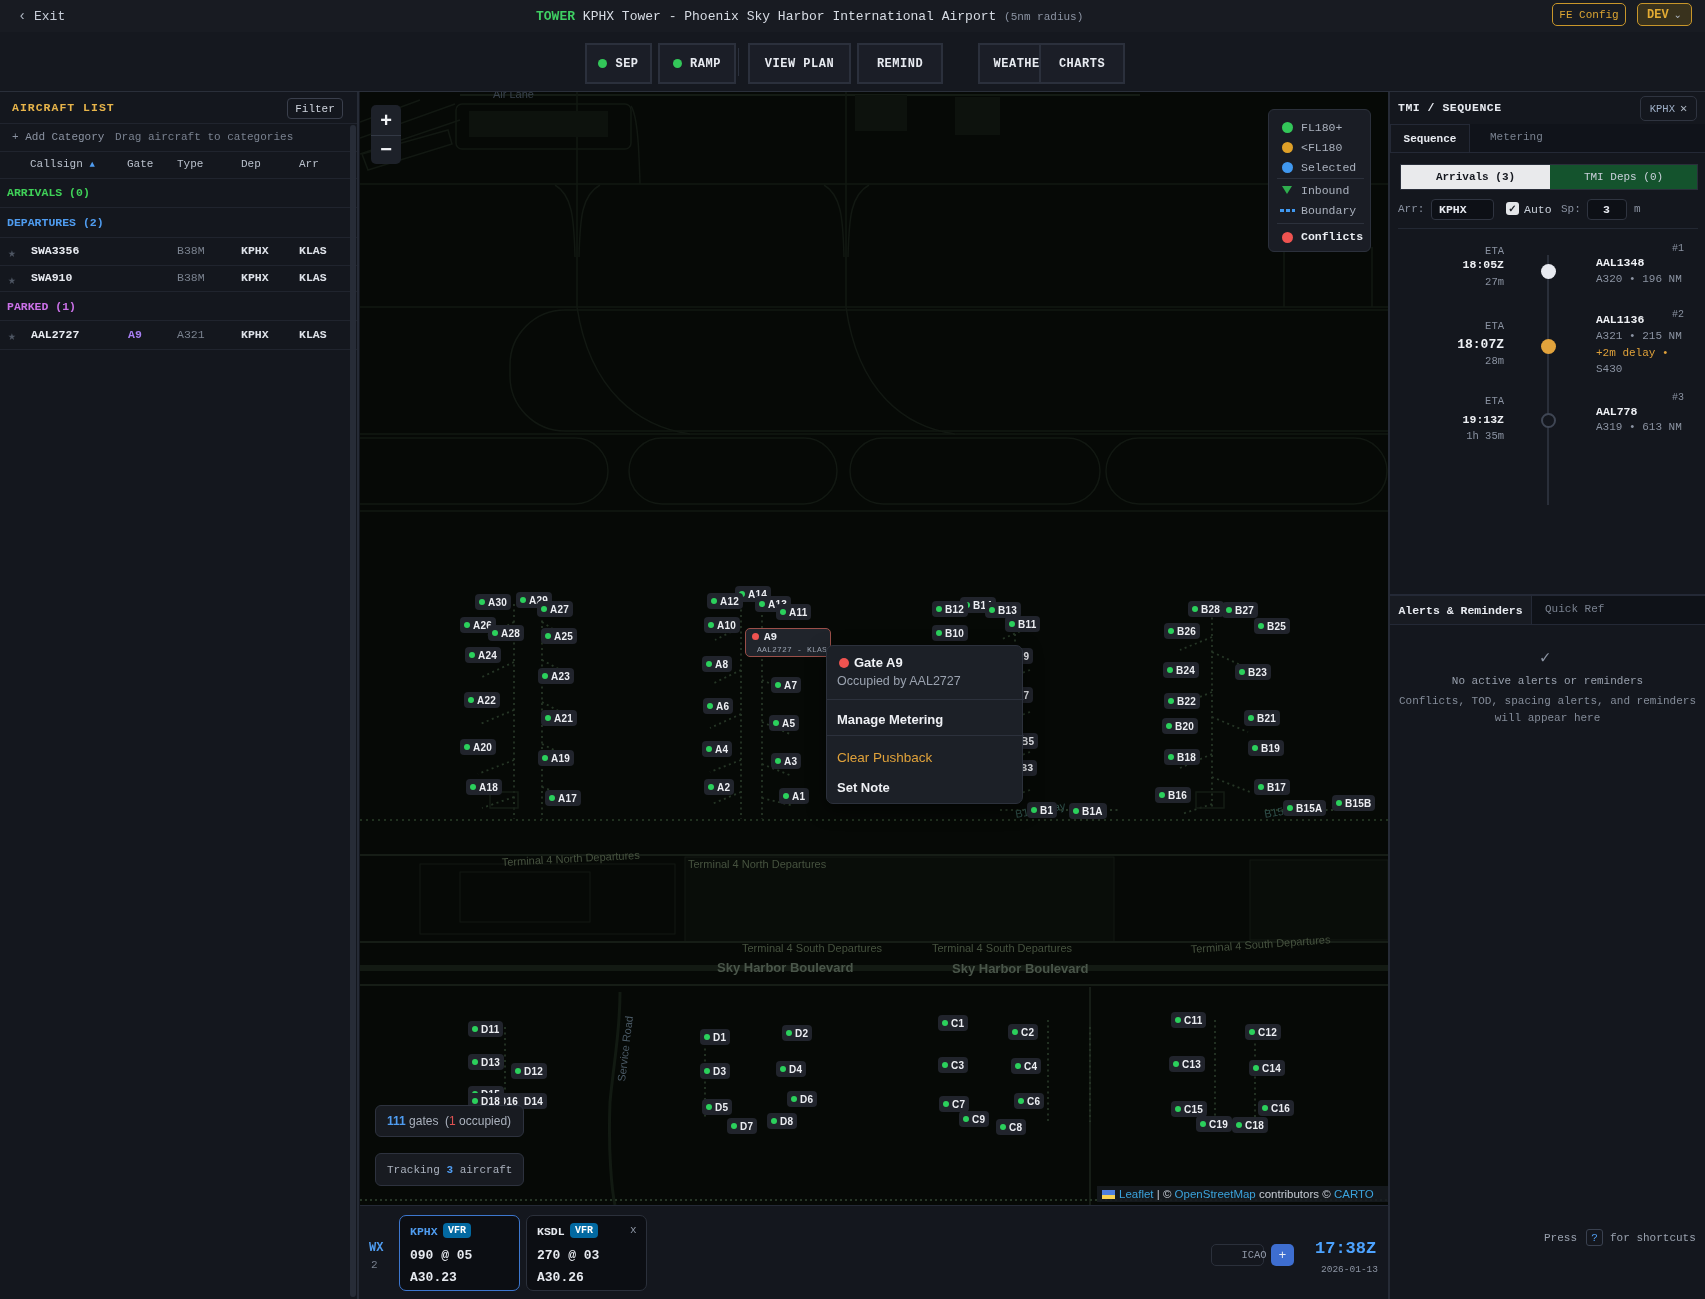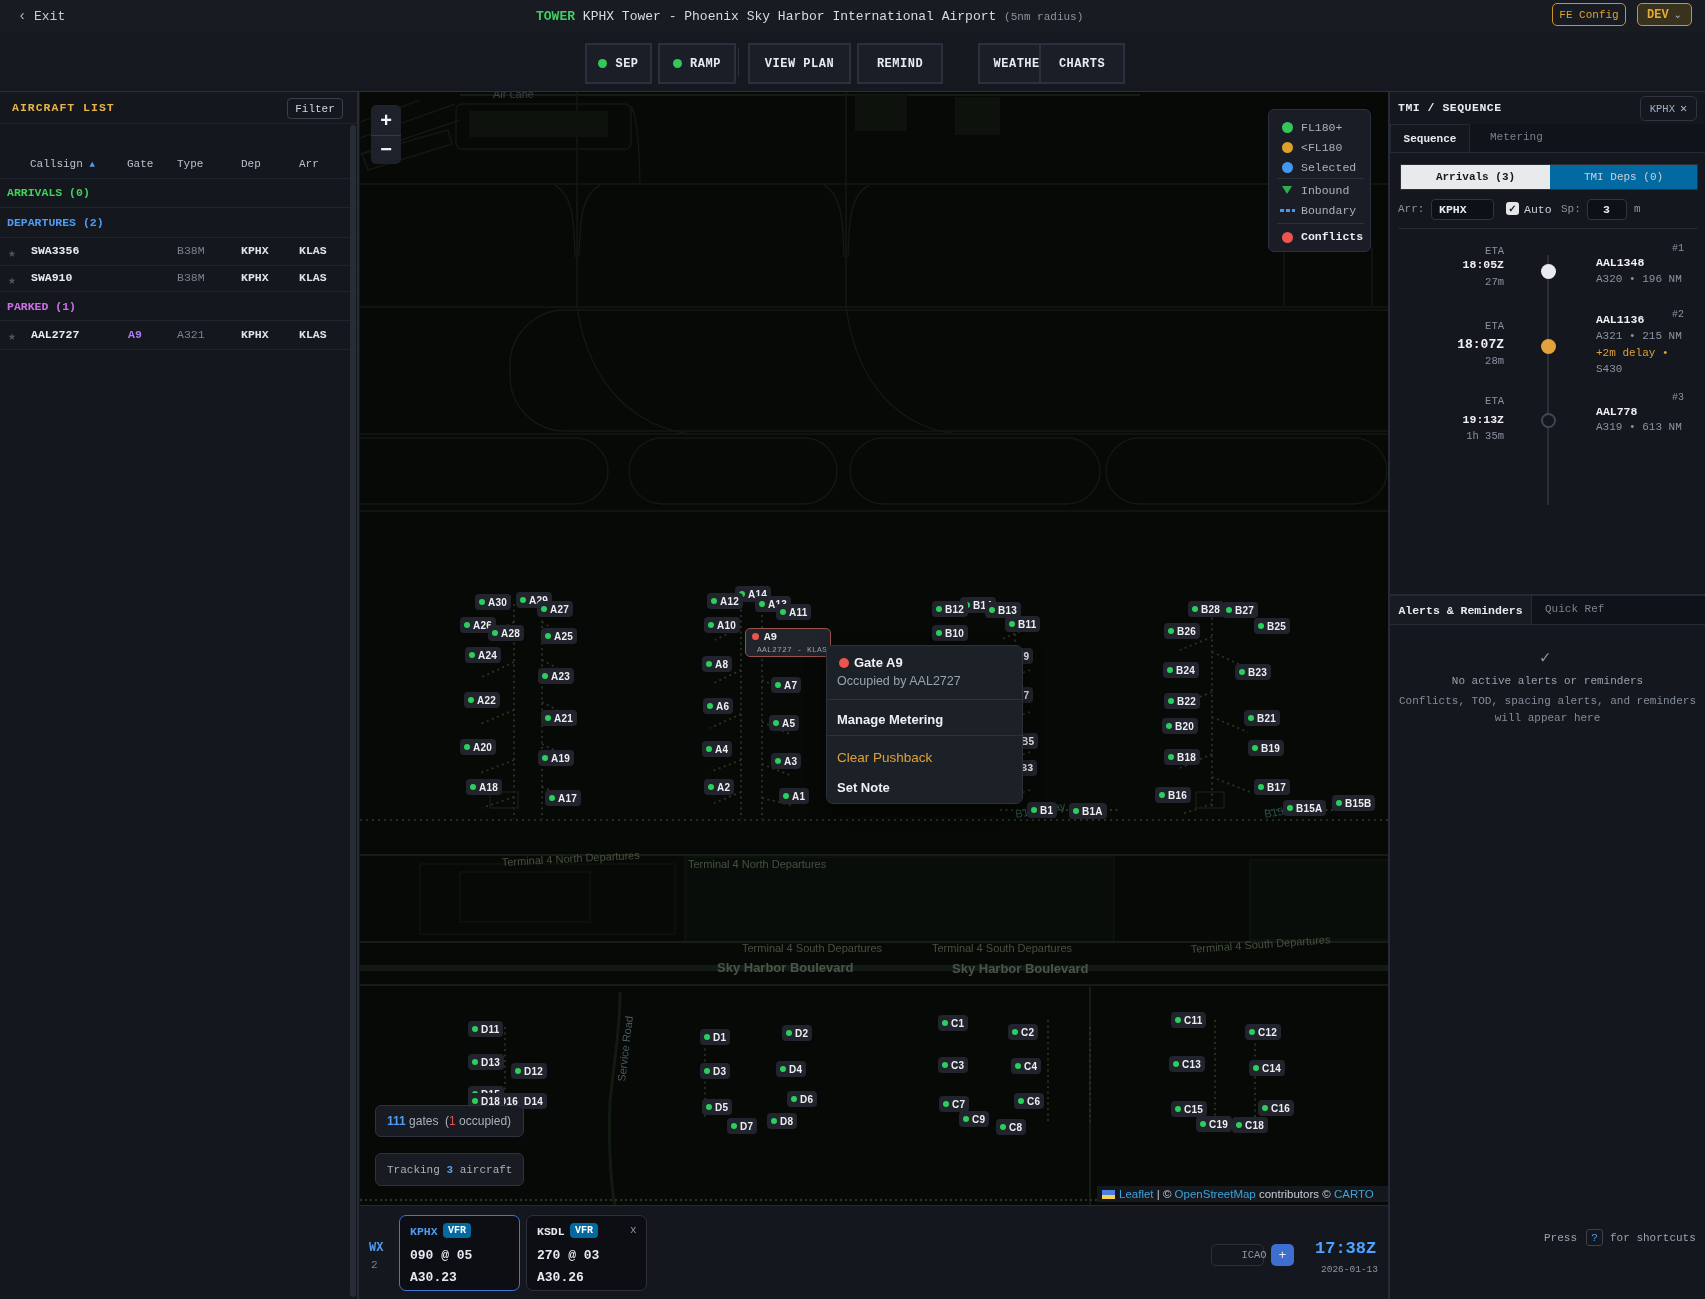--- a/index.html
+++ b/index.html
@@ -44,20 +44,24 @@
   <div class="navbtn" style="left:748px;width:99px;">VIEW PLAN</div>
   <div class="navbtn" style="left:857px;width:82px;">REMIND</div>
   <div class="navbtn" style="left:946px;width:81px;margin-left:32px;">WEATHER</div>
   <div class="navbtn" style="left:1039px;width:82px;">CHARTS</div>
 </div>
 
 <div id="lsb" class="abs">
   <div class="lrow" style="top:0;height:31px;">
     <span class="abs b" style="left:12px;top:9px;color:#e7b44a;font-size:11.5px;letter-spacing:1px;">AIRCRAFT LIST</span>
     <span class="abs" style="left:287px;top:6px;width:56px;height:21px;border:1px solid #3a3f4c;border-radius:4px;color:#cfd4de;font-size:11px;display:flex;align-items:center;justify-content:center;box-sizing:border-box;">Filter</span>
+  </div>
+  <div class="lrow" style="top:32px;height:27px;">
+    <span class="abs" style="left:12px;top:7px;color:#8b93a2;font-size:11px;">+ Add Category</span>
+    <span class="abs" style="left:115px;top:7px;color:#79818f;font-size:11px;">Drag aircraft to categories</span>
   </div>
   <div class="lrow" style="top:60px;height:26px;">
     <span class="abs" style="left:30px;top:6px;color:#b9c0cc;font-size:11px;">Callsign <span style="color:#4f9cf0;font-size:9px;">▲</span></span>
     <span class="abs" style="left:127px;top:6px;color:#b9c0cc;font-size:11px;">Gate</span>
     <span class="abs" style="left:177px;top:6px;color:#b9c0cc;font-size:11px;">Type</span>
     <span class="abs" style="left:241px;top:6px;color:#b9c0cc;font-size:11px;">Dep</span>
     <span class="abs" style="left:299px;top:6px;color:#b9c0cc;font-size:11px;">Arr</span>
   </div>
   <div class="lrow" style="top:87px;height:28px;">
     <span class="abs b" style="left:7px;top:7px;color:#3fd158;font-size:11.5px;">ARRIVALS (0)</span>
@@ -326,21 +330,21 @@
 <div id="rsbborder" class="abs"></div>
 <div id="rsb" class="abs">
   <div class="abs" style="left:0;top:0;width:315px;height:32px;border-bottom:1px solid #242936;">
     <span class="abs b" style="left:8px;top:9px;color:#e8ebf1;font-size:11.5px;letter-spacing:0.5px;">TMI / SEQUENCE</span>
     <span class="abs" style="left:250px;top:4px;width:57px;height:25px;border:1px solid #2f3440;border-radius:5px;box-sizing:border-box;color:#9fb0c8;font-size:10.5px;display:flex;align-items:center;justify-content:center;gap:5px;">KPHX <span style="color:#aeb6c2;font-size:12px;">✕</span></span>
   </div>
   <div class="abs" style="left:0;top:32px;width:315px;height:28px;border-bottom:1px solid #242936;background:#10131a;">
     <span class="abs b" style="left:0;top:0;width:80px;height:28px;background:#14171e;border:1px solid #242936;border-bottom:none;box-sizing:border-box;color:#e8ebf1;font-size:11px;display:flex;align-items:center;justify-content:center;">Sequence</span>
     <span class="abs" style="left:100px;top:7px;color:#79818f;font-size:11px;">Metering</span>
   </div>
-  <div class="abs" style="left:10px;top:72px;width:298px;height:26px;border:1px solid #2a2f3a;box-sizing:border-box;background:#0369a1;">
+  <div class="abs" style="left:10px;top:72px;width:298px;height:26px;border:1px solid #2a2f3a;box-sizing:border-box;background:#14532d;">
     <span class="abs b" style="left:0;top:0;width:149px;height:24px;background:#e9eaec;color:#15181f;font-size:11px;display:flex;align-items:center;justify-content:center;">Arrivals (3)</span>
     <span class="abs" style="left:149px;top:0;width:147px;height:24px;color:#c9d0da;font-size:11px;display:flex;align-items:center;justify-content:center;">TMI Deps (0)</span>
   </div>
   <div class="abs" style="left:8px;top:111px;color:#8b93a2;font-size:11px;">Arr:</div>
   <div class="abs" style="left:41px;top:107px;width:63px;height:21px;background:#0d1016;border:1px solid #2f3440;border-radius:4px;box-sizing:border-box;">
       <span class="abs b" style="left:7px;top:3px;color:#e8ebf1;font-size:11.5px;">KPHX</span>
     </div>
   <div class="abs" style="left:116px;top:110px;width:13px;height:13px;background:#e4e6e9;border-radius:3px;color:#1a1d24;font:bold 10px 'Liberation Sans';display:flex;align-items:center;justify-content:center;">✓</div>
   <div class="abs" style="left:134px;top:111px;color:#c9d0da;font-size:11.5px;">Auto</div>
   <div class="abs" style="left:171px;top:111px;color:#8b93a2;font-size:11px;">Sp:</div>

